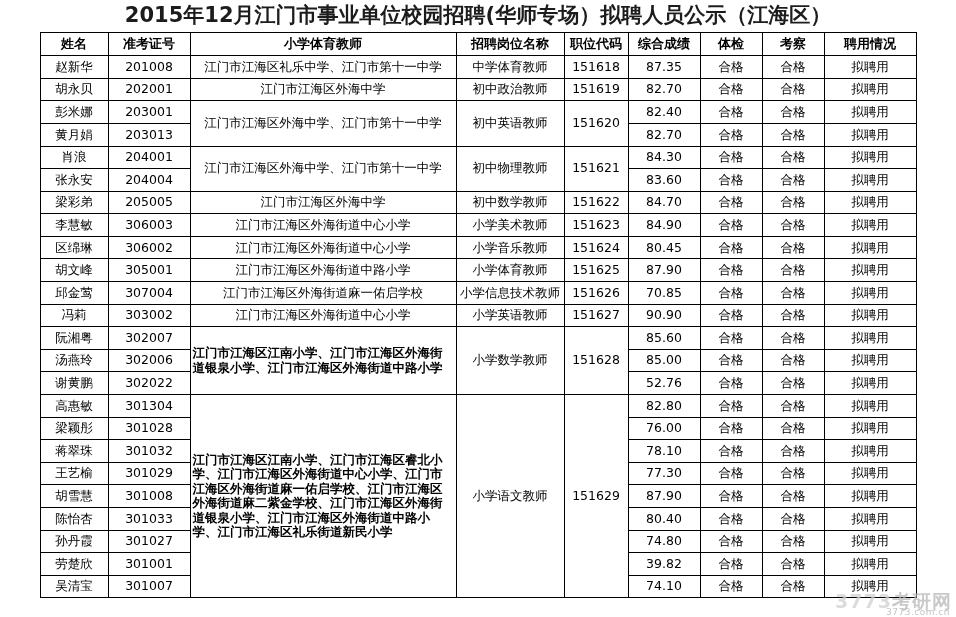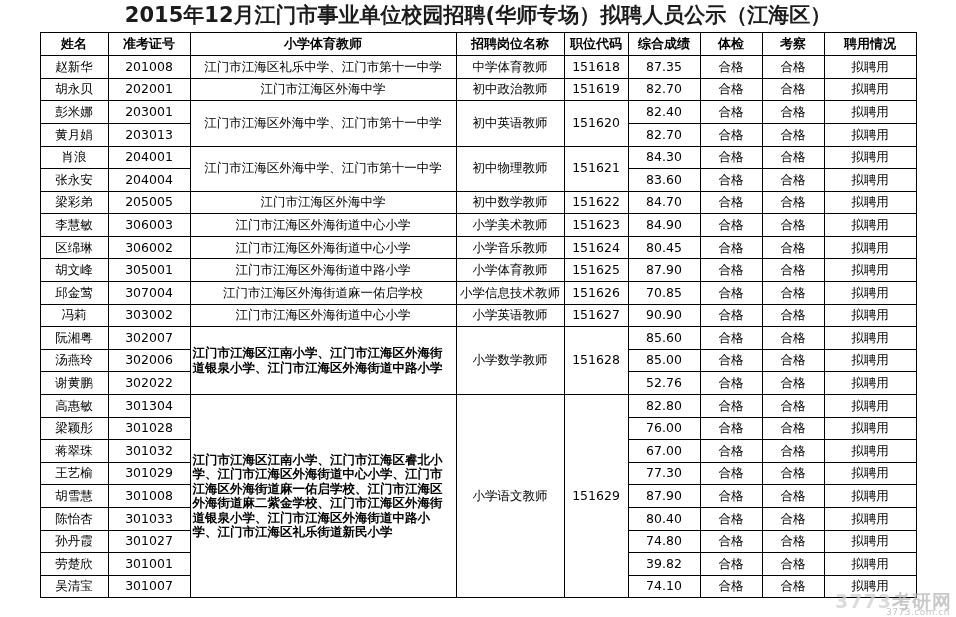--- a/index.html
+++ b/index.html
@@ -290,21 +290,21 @@
           <td>梁颖彤</td>
           <td>301028</td>
           <td>76.00</td>
           <td>合格</td>
           <td>合格</td>
           <td>拟聘用</td>
         </tr>
         <tr>
           <td>蒋翠珠</td>
           <td>301032</td>
-          <td>67.00</td>
+          <td>78.10</td>
           <td>合格</td>
           <td>合格</td>
           <td>拟聘用</td>
         </tr>
         <tr>
           <td>王艺榆</td>
           <td>301029</td>
           <td>77.30</td>
           <td>合格</td>
           <td>合格</td>

